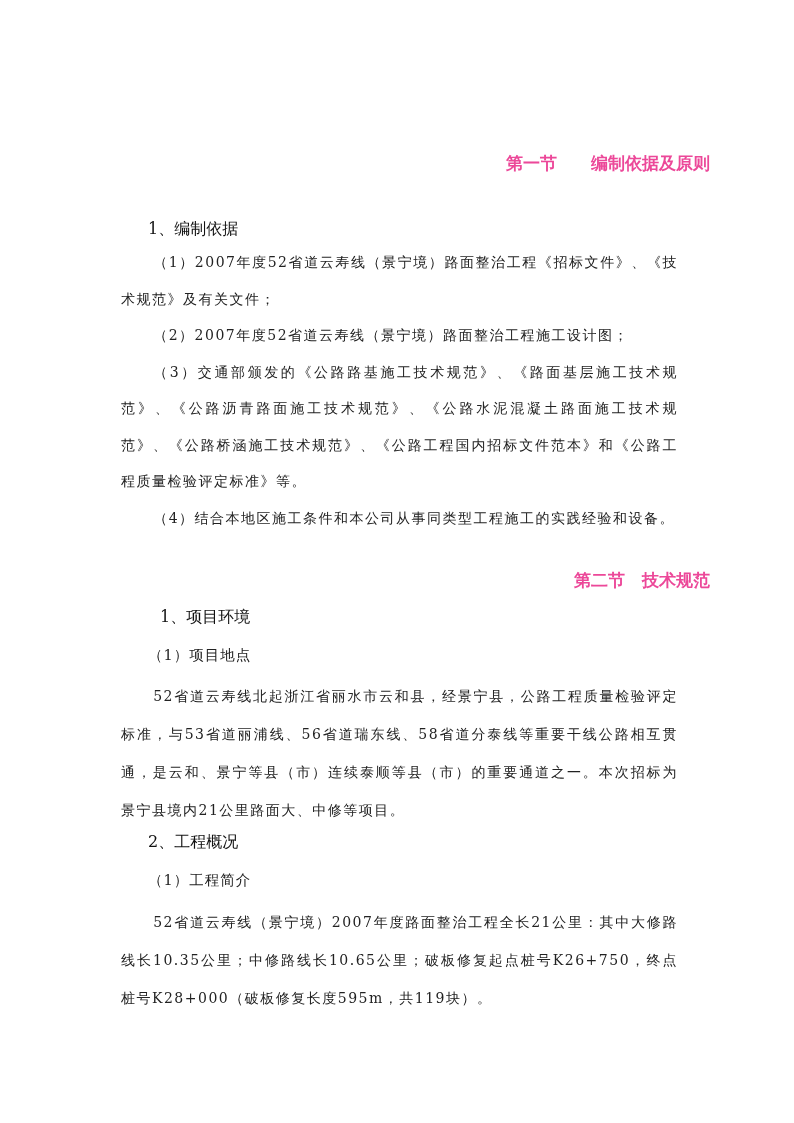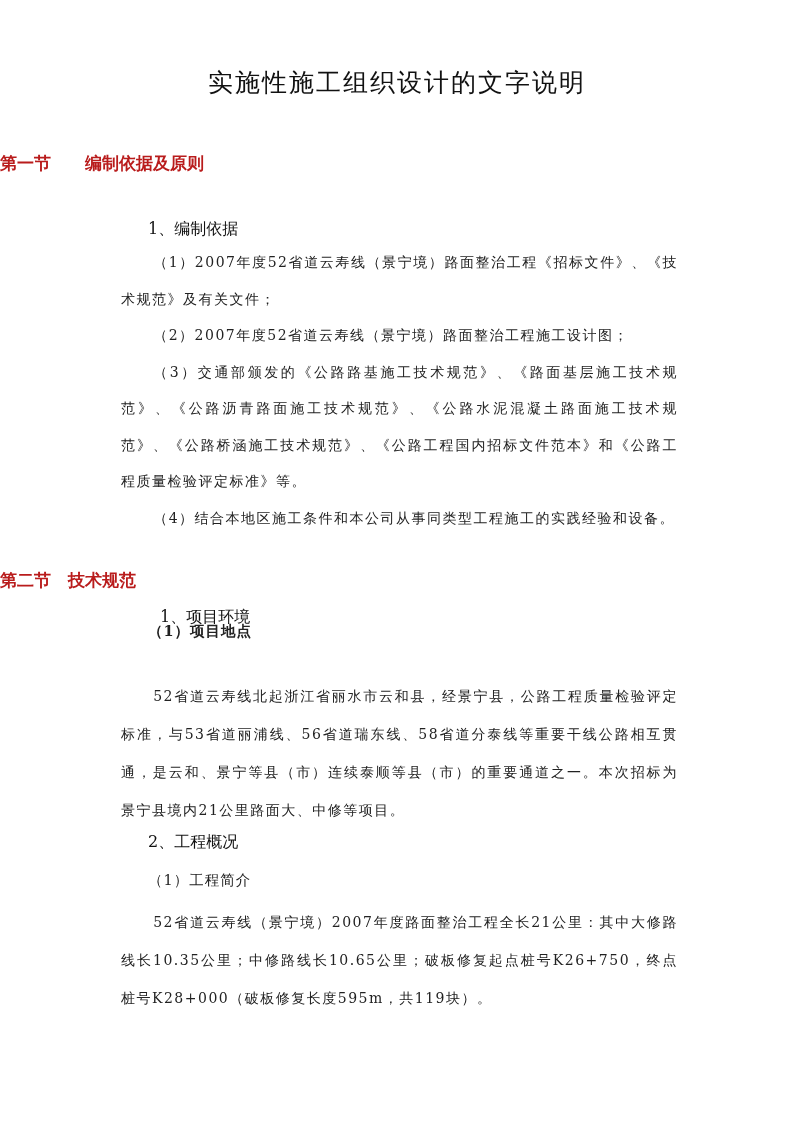--- a/index.html
+++ b/index.html
@@ -1,53 +1,52 @@
 <!DOCTYPE html>
 <html><head>
 <meta charset="utf-8">
 <style>
   html, body { margin: 0; padding: 0; background: #ffffff; }
   body { width: 794px; height: 1123px; position: relative; overflow: hidden;
          font-family: "DejaVu Serif", "Liberation Serif", serif; color: #1a1a1a; }
   .page { position: absolute; left: 0; top: 0; width: 794px; height: 1123px; }
   .title { position: absolute; left: 0; width: 794px; top: 66px; text-align: center;
            font-size: 25px; letter-spacing: 2px; color: #111; }
-  .section { position: absolute; left: 0; width: 634px; text-align: left;
-             font-size: 17px; font-weight: bold; color: #b91c1c; }
+  .section { position: absolute; left: 0; width: 710px; text-align: right;
+             font-size: 17px; font-weight: bold; color: #ec4899; }
   .heading { position: absolute; font-size: 16px; font-weight: normal; color: #111; }
   .block { position: absolute; left: 121px; width: 557px; font-size: 14px;
            text-align: justify; text-align-last: left; color: #222; letter-spacing: 1.5px; }
   .block p { margin: 0; text-indent: 2.3em; }
   .lh36 { line-height: 36.5px; }
   .lh38 { line-height: 38px; }
   .sub { position: absolute; left: 148px; font-size: 14.5px; color: #222; letter-spacing: 1px; }
 </style>
 </head>
 <body>
 
 <div class="page">
 
-  <div class="title">实施性施工组织设计的文字说明</div>
 
   <div class="section" style="top:152px;">第一节　　编制依据及原则</div>
 
   <div class="heading" style="left:148px; top:219px;">1、编制依据</div>
 
   <div class="block lh36" style="top:244px;">
     <p>（1）2007年度52省道云寿线（景宁境）路面整治工程《招标文件》、《技术规范》及有关文件；</p>
     <p>（2）2007年度52省道云寿线（景宁境）路面整治工程施工设计图；</p>
     <p>（3）交通部颁发的《公路路基施工技术规范》、《路面基层施工技术规范》、《公路沥青路面施工技术规范》、《公路水泥混凝土路面施工技术规范》、《公路桥涵施工技术规范》、《公路工程国内招标文件范本》和《公路工程质量检验评定标准》等。</p>
     <p>（4）结合本地区施工条件和本公司从事同类型工程施工的实践经验和设备。</p>
   </div>
 
   <div class="section" style="top:569px;">第二节　技术规范</div>
 
   <div class="heading" style="left:160px; top:607px;">1、项目环境</div>
 
-  <div class="sub" style="top:622px;font-weight:bold;">（1）项目地点</div>
+  <div class="sub" style="top:646px;">（1）项目地点</div>
 
   <div class="block lh38" style="top:677px;">
     <p>52省道云寿线北起浙江省丽水市云和县，经景宁县，公路工程质量检验评定标准，与53省道丽浦线、56省道瑞东线、58省道分泰线等重要干线公路相互贯通，是云和、景宁等县（市）连续泰顺等县（市）的重要通道之一。本次招标为景宁县境内21公里路面大、中修等项目。</p>
   </div>
 
   <div class="heading" style="left:148px; top:832px;">2、工程概况</div>
 
   <div class="sub" style="top:871px;">（1）工程简介</div>
 
   <div class="block lh38" style="top:903px;">

